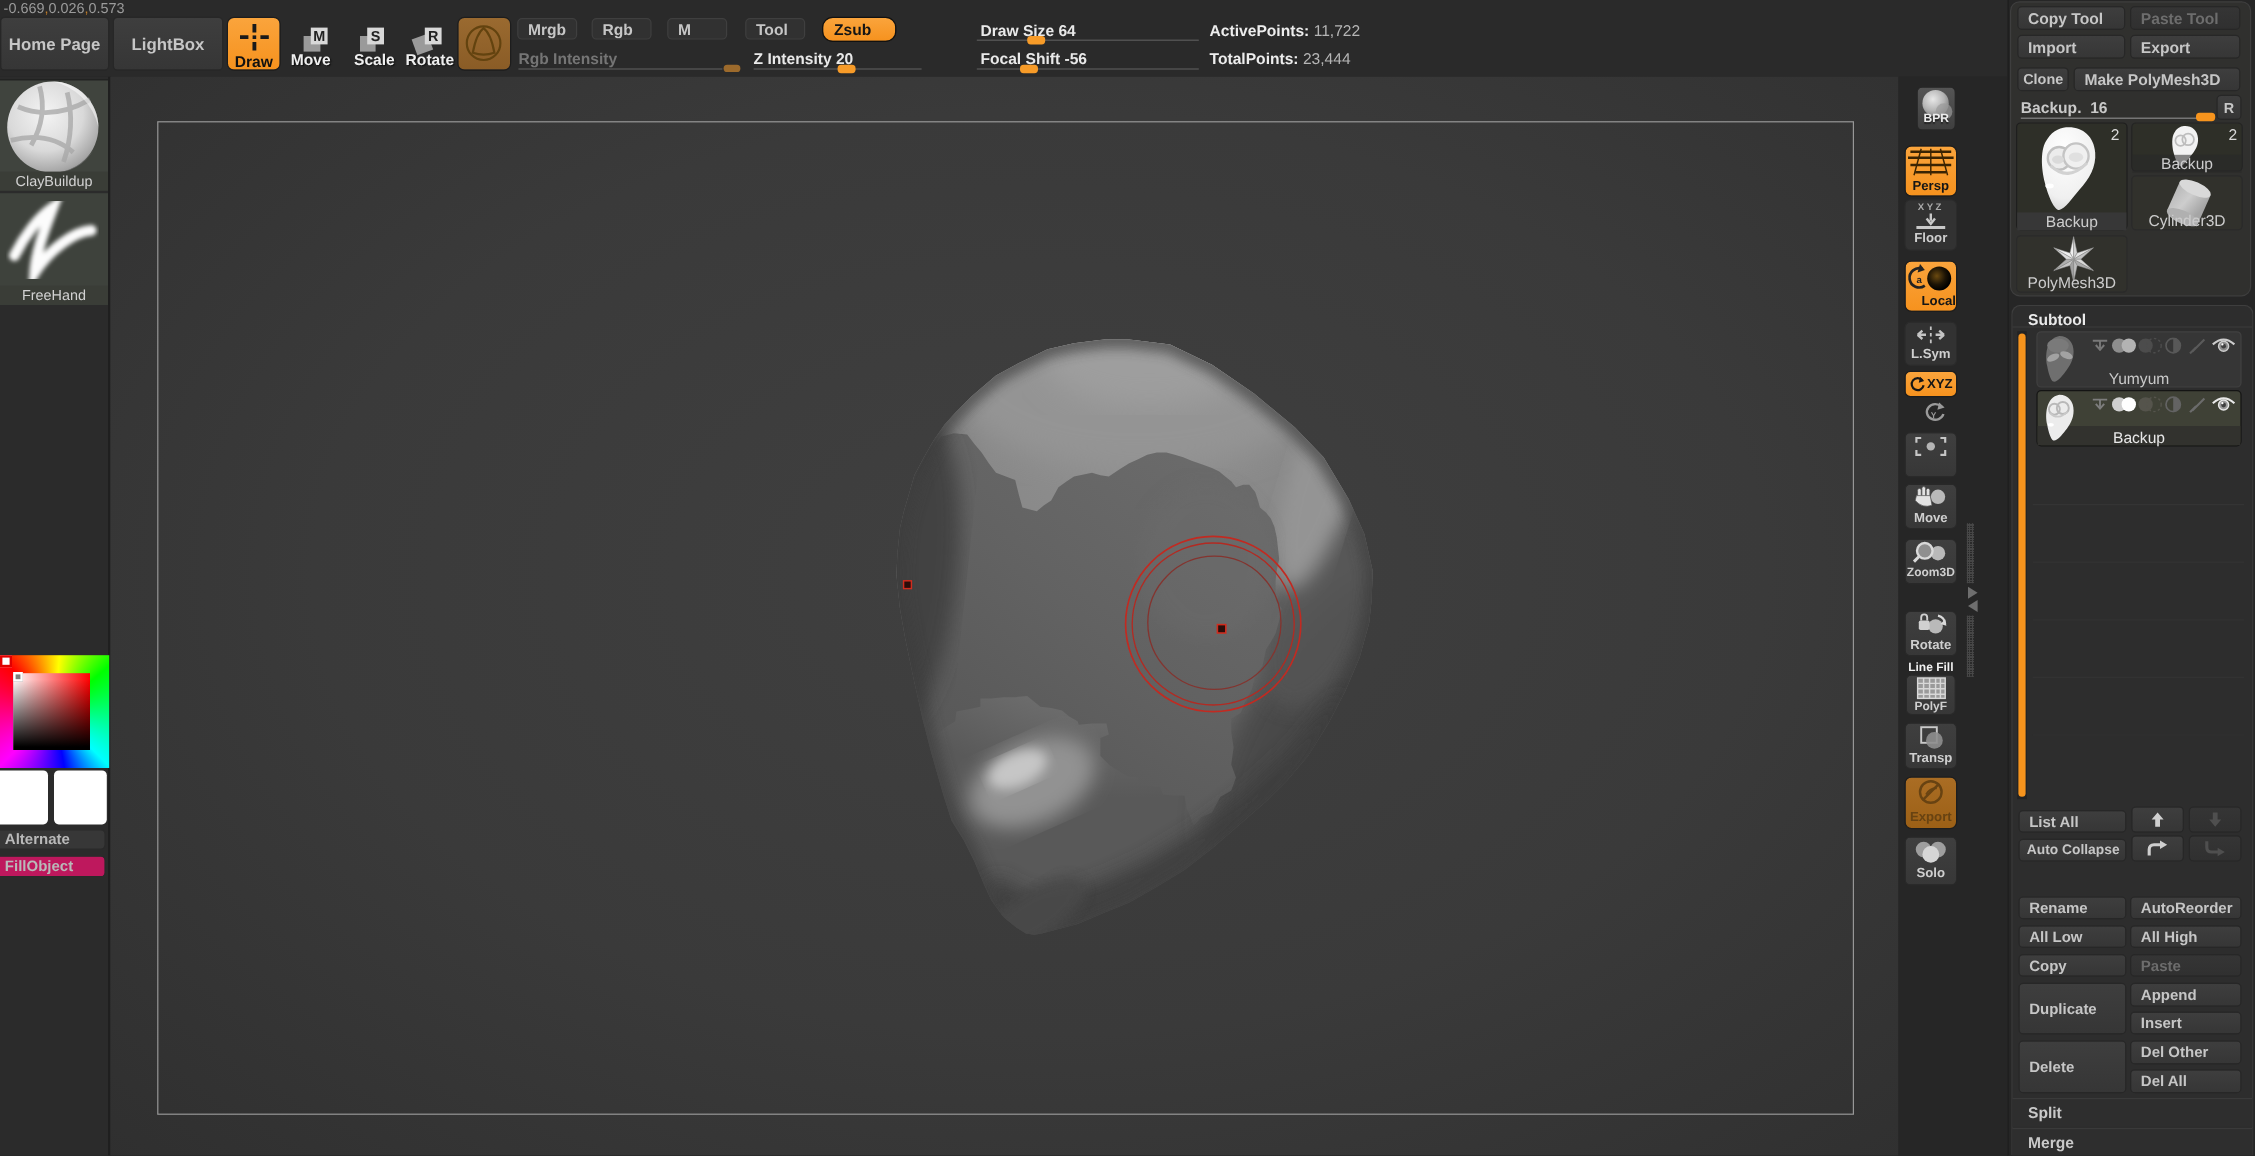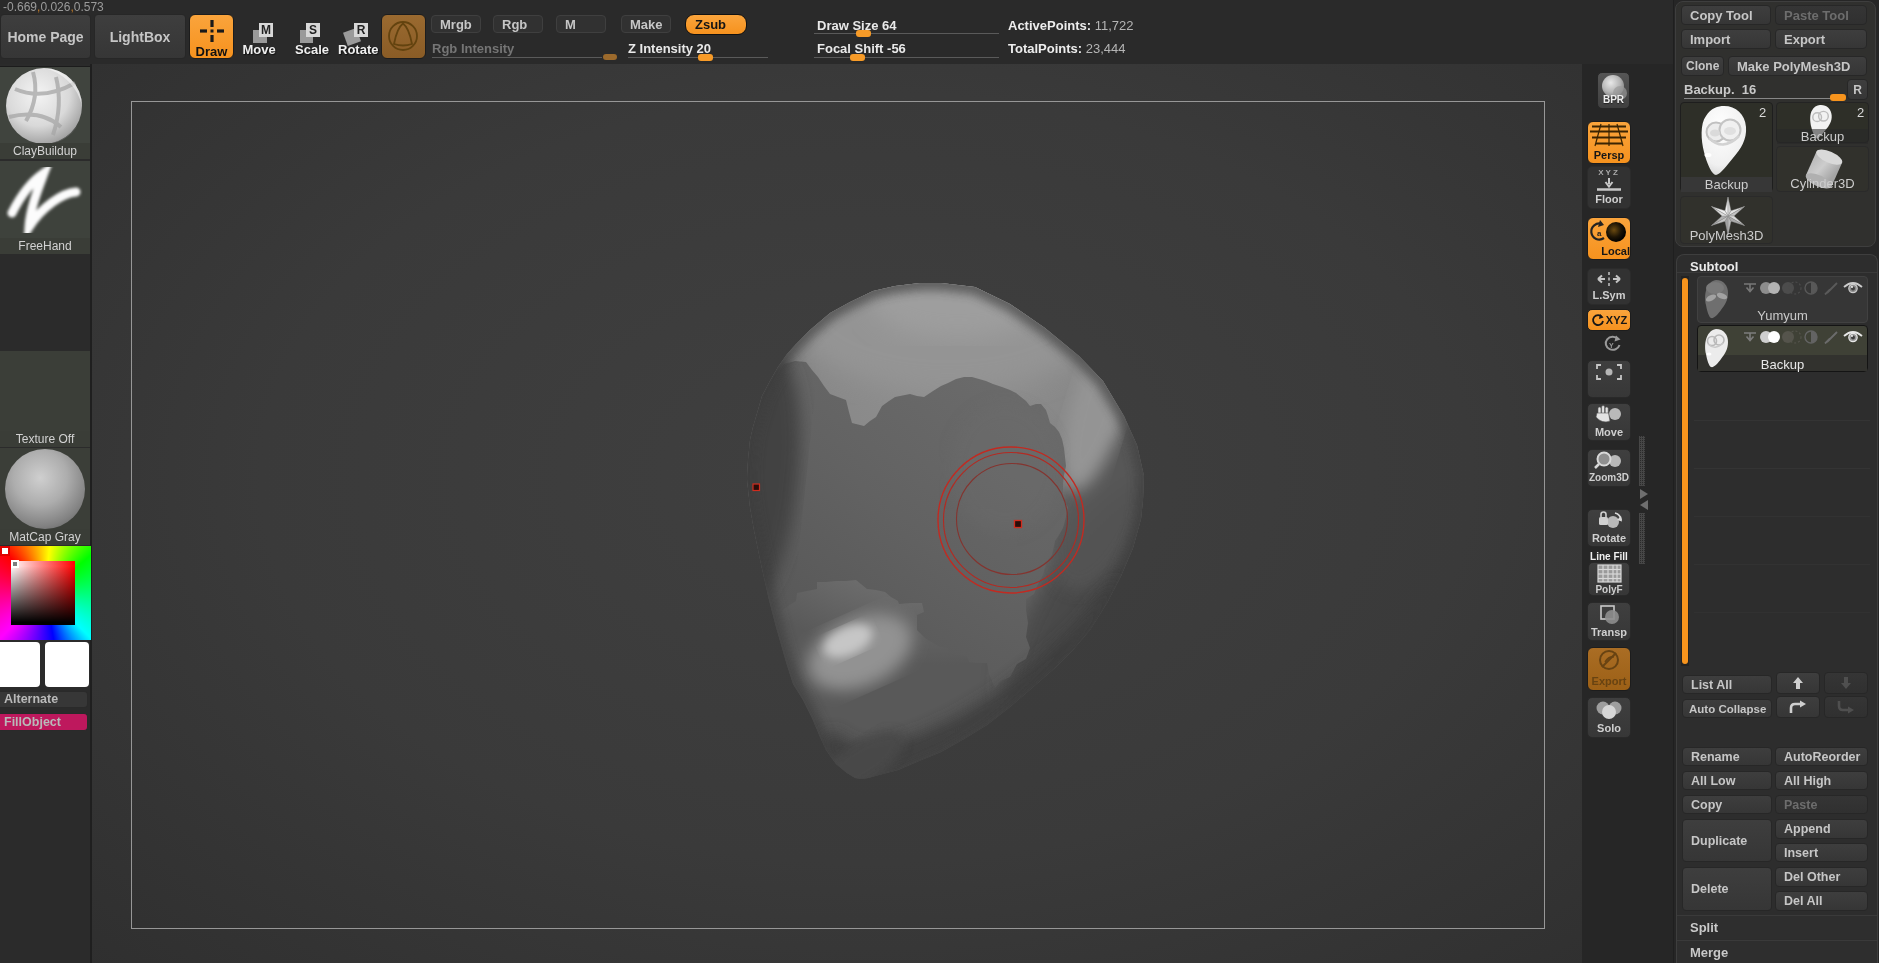--- a/index.html
+++ b/index.html
@@ -46,21 +46,21 @@
     <div class="abs" style="left:381px;top:14px;width:45px;height:45px;background:linear-gradient(#9a6a30,#8a5c26);border:1px solid #1d1d1d;border-radius:6px;">
       <svg width="43" height="43" viewBox="0 0 43 43">
         <circle cx="21" cy="21" r="14" fill="none" stroke="#63430f" stroke-width="1.8"></circle>
         <path d="M 12 29 Q 15 13 21 8.5 Q 27 13 30 29 Q 21 32 12 29 Z" fill="none" stroke="#63430f" stroke-width="1.8"></path>
       </svg>
     </div>
 
     <div class="btn" style="left:431px;top:15px;width:50px;height:18px;background:#313131;border-color:#3f3f3f;">Mrgb</div>
     <div class="btn" style="left:493px;top:15px;width:50px;height:18px;background:#313131;border-color:#3f3f3f;">Rgb</div>
     <div class="btn" style="left:556px;top:15px;width:50px;height:18px;background:#313131;border-color:#3f3f3f;">M</div>
-    <div class="btn" style="left:621px;top:15px;width:50px;height:18px;background:#313131;border-color:#3f3f3f;">Make</div>
+    <div class="btn" style="left:621px;top:15px;width:50px;height:18px;background:#313131;border-color:#3f3f3f;">Tool</div>
     <div class="abs" style="left:685px;top:14px;width:62px;height:21px;background:linear-gradient(#faa43c,#f6921e);border:1px solid #111;border-radius:9px;color:#151515;font-weight:bold;font-size:13px;display:flex;align-items:center;padding-left:9px;">Zsub</div>
 
     <div class="lbl" style="left:432px;top:41px;font-size:13px;color:#757575;">Rgb Intensity</div>
     <div class="abs" style="left:432px;top:57px;width:170px;height:1px;background:#5a5a5a;"></div>
     <div class="abs" style="left:603px;top:54px;width:14px;height:6px;background:#9c6a2c;border-radius:3px;"></div>
     <div class="lbl" style="left:628px;top:41px;font-size:13px;color:#e9e9e9;">Z Intensity 20</div>
     <div class="abs" style="left:628px;top:57px;width:140px;height:1px;background:#5a5a5a;"></div>
     <div class="abs" style="left:698px;top:54px;width:15px;height:7px;background:#f79b28;border-radius:3px;"></div>
     <div class="lbl" style="left:817px;top:18px;font-size:13px;color:#e9e9e9;">Draw Size 64</div>
     <div class="abs" style="left:814px;top:33px;width:185px;height:1px;background:#5a5a5a;"></div>
@@ -102,38 +102,21 @@
       <svg class="abs" style="left:0;top:0;" width="90" height="77" viewBox="0 0 90 77">
         <path d="M 12 52 C 20 36 32 20 44 12 C 38 28 30 48 29 66 C 42 46 62 32 76 31" fill="none" stroke="#fcfcfc" stroke-width="9" stroke-linecap="round" filter="url(#fhb)"></path>
         <filter id="fhb">
             <feGaussianBlur stdDeviation="1.6"></feGaussianBlur>
           </filter>
       </svg>
       <div class="abs" style="left:0;top:77px;width:90px;height:16px;background:#3a3d37;text-align:center;font-size:12px;color:#d2d2d2;line-height:16px;">FreeHand</div>
     </div>
 
 
-    <div class="abs" style="left:0;top:287px;width:90px;height:96px;background:#3b3e38;">
-      <div class="abs" style="left:0;top:80px;width:90px;height:16px;background:#3a3d37;text-align:center;font-size:12px;color:#d2d2d2;line-height:16px;">Texture Off</div>
-    </div>
-
-    <div class="abs" style="left:0;top:384px;width:90px;height:97px;background:#3b3e38;">
-      <svg class="abs" style="left:2px;top:0px;" width="86" height="81" viewBox="0 0 86 81">
-        <defs>
-          <radialGradient id="mcSph" cx="0.44" cy="0.36" r="0.75">
-            <stop offset="0" stop-color="#cfcfcf"></stop>
-              <stop offset="0.45" stop-color="#adadad"></stop>
-            <stop offset="0.8" stop-color="#828282"></stop>
-              <stop offset="1" stop-color="#636363"></stop>
-          </radialGradient>
-        </defs>
-        <circle cx="43" cy="41" r="40" fill="url(#mcSph)"></circle>
-      </svg>
-      <div class="abs" style="left:0;top:81px;width:90px;height:16px;background:#3a3d37;text-align:center;font-size:12px;color:#d2d2d2;line-height:16px;">MatCap Gray</div>
-    </div>
+
 
     <div class="abs" style="left:0;top:482px;width:91px;height:94px;background:conic-gradient(from 315deg, #ff0000 0deg, #ffff00 50deg, #00ff00 95deg, #00ffff 180deg, #0000ff 215deg, #ff00ff 270deg, #ff0000 360deg);">
       <div class="abs" style="left:11px;top:15px;width:64px;height:64px;background:linear-gradient(to bottom, rgba(0,0,0,0) 8%, #000 96%), linear-gradient(to right, #fff, #f00);"></div>
       <div class="abs" style="left:11px;top:14px;width:8px;height:8px;border:2px solid #fff;background:#7d7d7d;"></div>
       <div class="abs" style="left:0px;top:0px;width:10px;height:10px;border:2px solid #e00000;background:#fff;"></div>
     </div>
 
     <div class="abs" style="left:0;top:578px;width:40px;height:45px;background:#fff;border-radius:0 4px 4px 0;"></div>
     <div class="abs" style="left:45px;top:578px;width:44px;height:45px;background:#fff;border-radius:4px;"></div>
 

